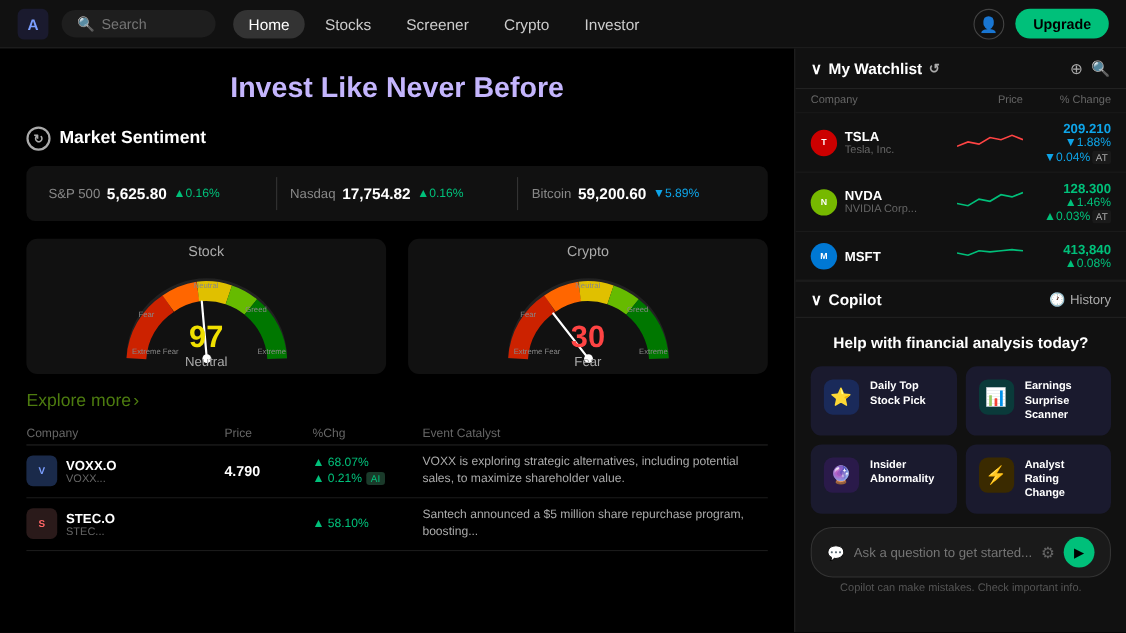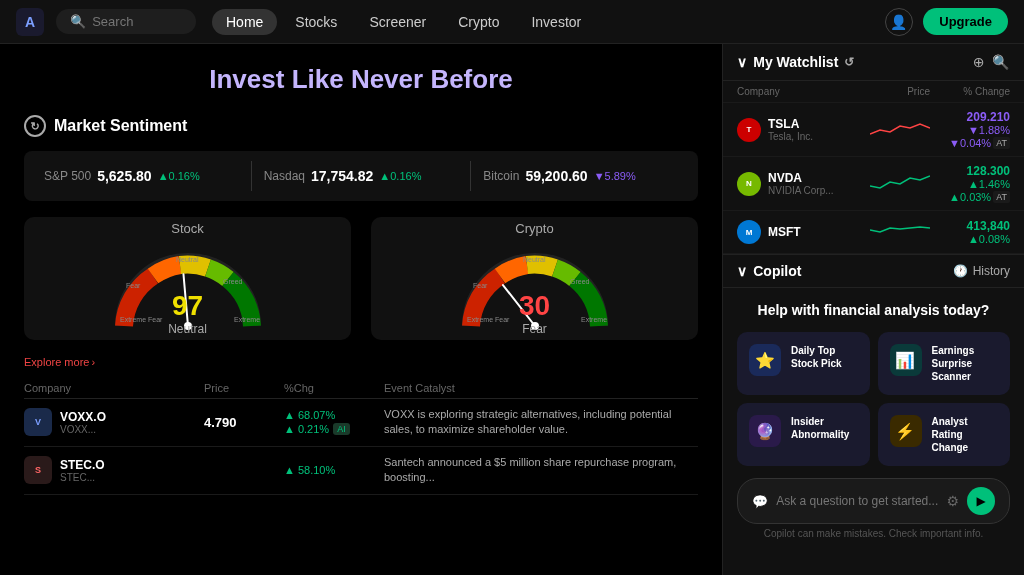--- a/index.html
+++ b/index.html
@@ -129,21 +129,21 @@
     .stat-item {
       display: flex; align-items: center; gap: 6px;
       flex: 1;
     }
     .stat-divider {
       width: 1px; height: 30px; background: #333; margin: 0 12px;
     }
     .stat-label { color: #888; font-size: 12px; }
     .stat-value { font-size: 14px; font-weight: 600; color: #fff; }
     .up { color: #00c07a; font-size: 11px; }
-    .down { color: #8b5cf6; font-size: 11px; }
+    .down { color: #0ea5e9; font-size: 11px; }
 
     
     .gauges-row {
       display: flex; gap: 20px;
       margin-bottom: 16px;
     }
     .gauge-container {
       flex: 1;
       background: #111;
       border-radius: 10px;
@@ -182,21 +182,21 @@
       border: 1px solid #333;
       background: transparent;
       color: #aaa;
     }
     .tab-btn.active {
       background: #fff;
       color: #000;
       font-weight: 600;
     }
     .explore-more {
-      font-size: 11px; color: #ef4444; cursor: pointer;
+      font-size: 16px; color: #4d7c0f; cursor: pointer;
       display: flex; align-items: center; gap: 2px;
     }
 
     .table-header {
       display: grid;
       grid-template-columns: 180px 80px 100px 1fr;
       font-size: 11px; color: #666;
       padding: 4px 0;
       border-bottom: 1px solid #222;
     }

